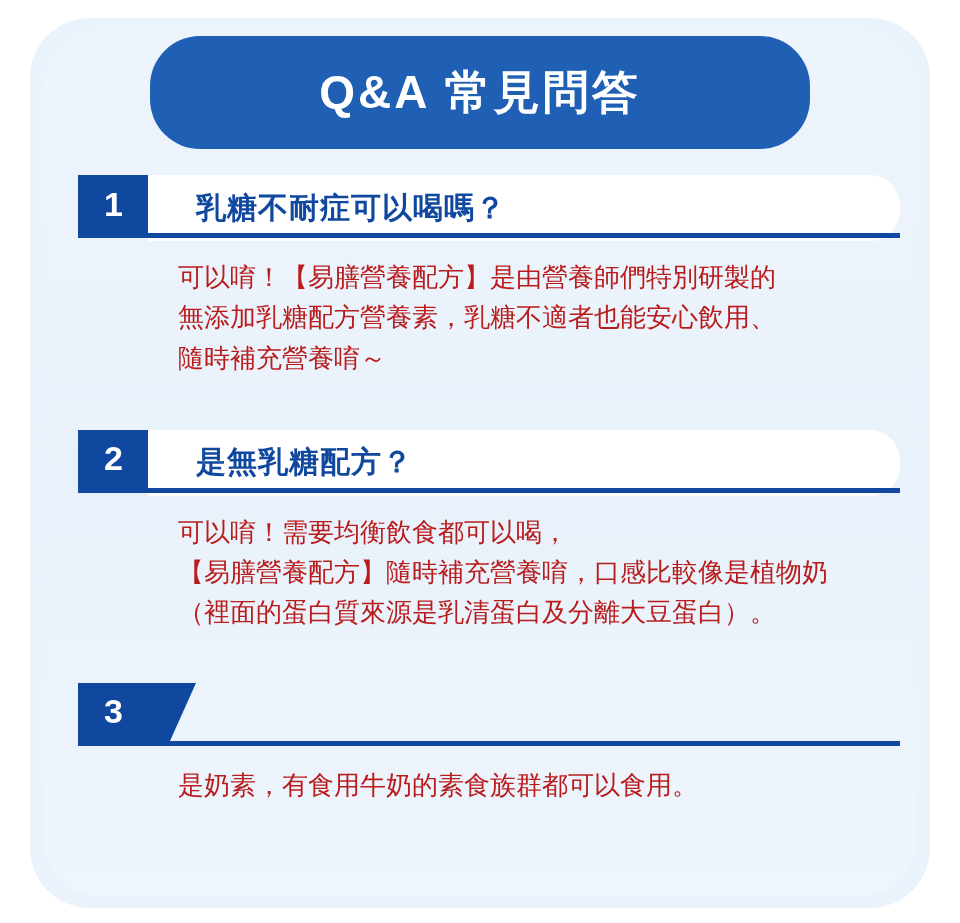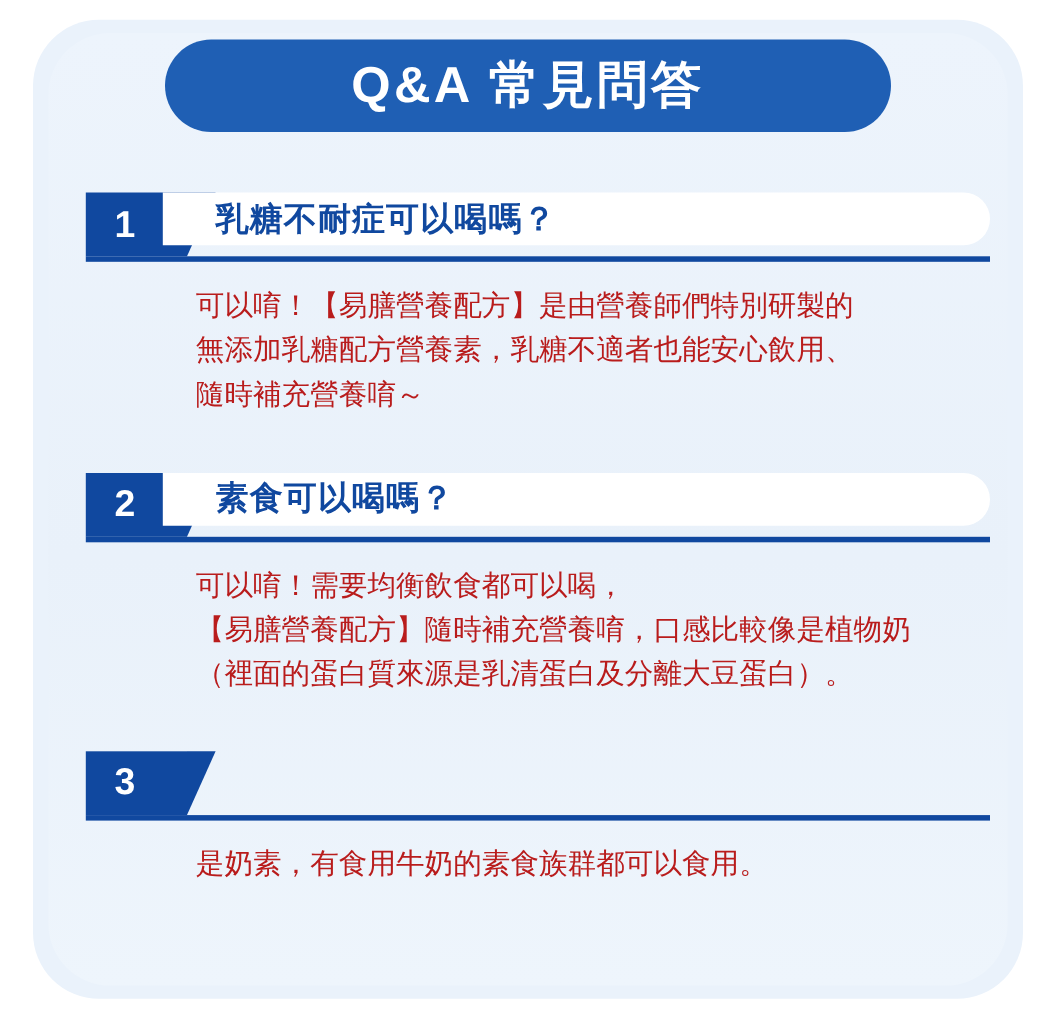--- a/index.html
+++ b/index.html
@@ -39,21 +39,21 @@
     background: linear-gradient(180deg, #edf4fc 0%, #e9f1fa 55%, #eef5fc 100%);
     border-radius: 56px;
   }
 
   
   .title-pill {
     position: absolute;
     left: 150px;
     top: 36px;
     width: 660px;
-    height: 84px;
+    height: 113px;
     background: #1f5fb4;
     border-radius: 50px;
     display: flex;
     align-items: center;
     justify-content: center;
   }
   .title-text {
     color: #ffffff;
     font-size: 46px;
     font-weight: bold;
@@ -105,21 +105,21 @@
     height: 0;
     border-style: solid;
     border-width: 58px 26px 0 0;
     border-color: #10489f transparent transparent transparent;
   }
   .q-banner {
     position: absolute;
     left: 70px;
     top: 0;
     right: 0;
-    height: 48px;
+    height: 66px;
     background: #ffffff;
     border-radius: 0 30px 30px 0;
     display: flex;
     align-items: center;
   }
   .q-banner-text {
     margin-left: 48px;
     color: #10489f;
     font-size: 30px;
     font-weight: bold;
@@ -173,21 +173,21 @@
 無添加乳糖配方營養素，乳糖不適者也能安心飲用、
 隨時補充營養唷～</div>
     </div>
 
     <div class="gap-1"></div>
 
     <div class="qa-item">
       <div class="q-header">
         <div class="q-num">2</div>
         <div class="q-banner">
-          <div class="q-banner-text">素食可以喝嗎？</div>
+          <div class="q-banner-text">是無乳糖配方？</div>
         </div>
         <div class="q-underline"></div>
       </div>
       <div class="a-body">可以唷！需要均衡飲食都可以喝，
 【易膳營養配方】隨時補充營養唷，口感比較像是植物奶
 （裡面的蛋白質來源是乳清蛋白及分離大豆蛋白）。</div>
     </div>
 
     <div class="gap-2"></div>
 

